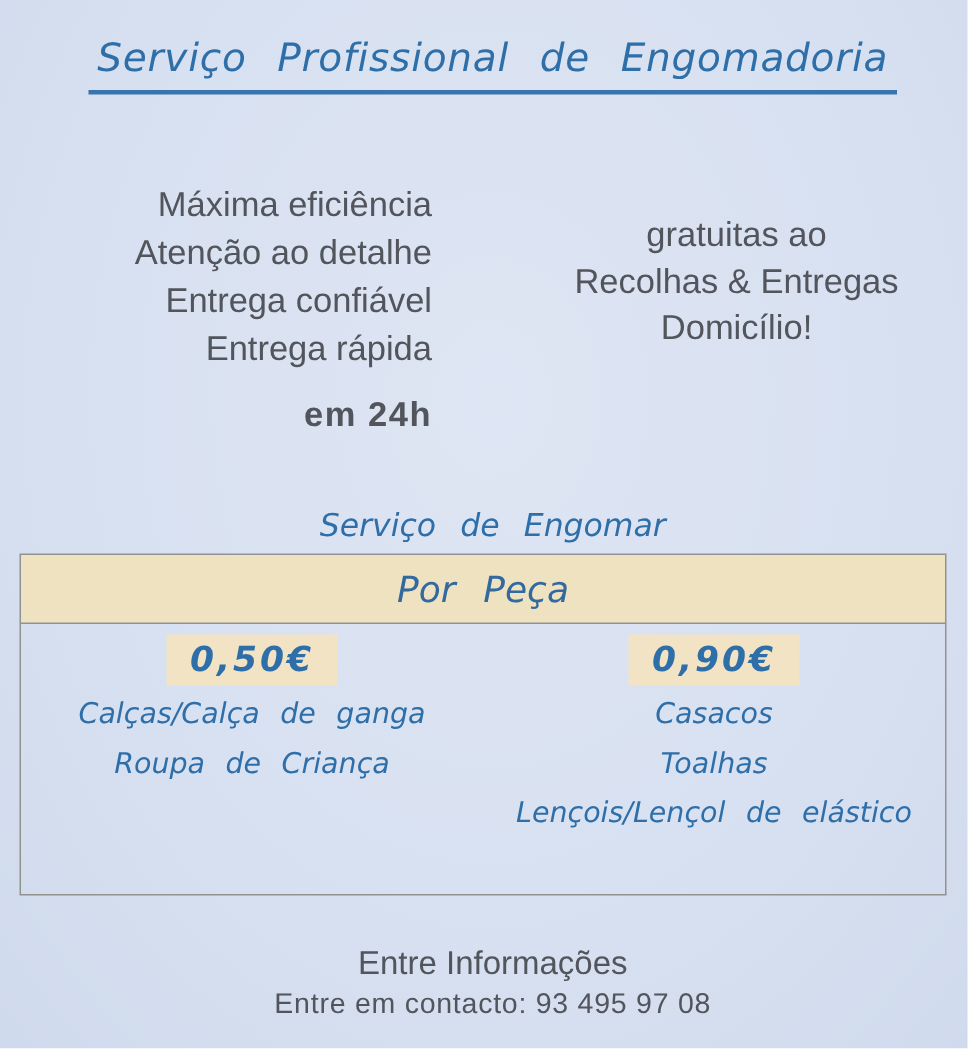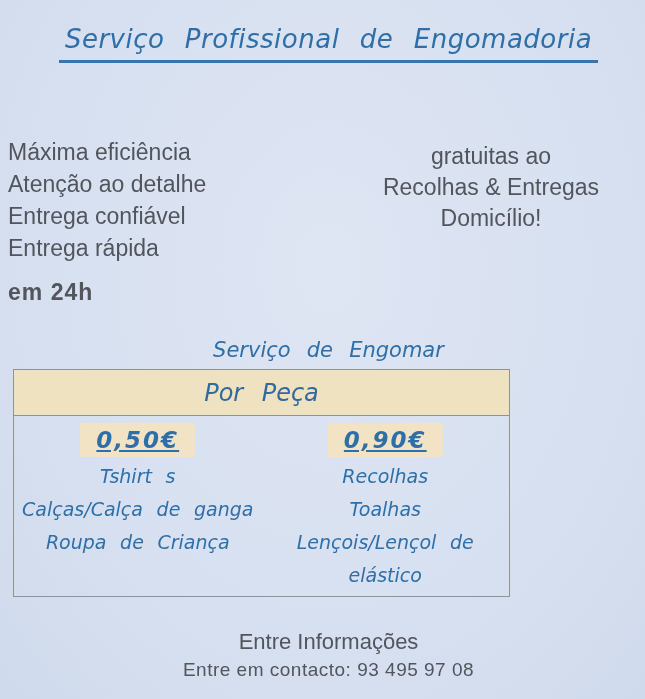--- a/index.html
+++ b/index.html
@@ -30,24 +30,24 @@
     font-size: 26px;
     letter-spacing: 0.5px;
     word-spacing: 0.45em;
     color: #2f6fa9;
     padding: 0 6px 6px 6px;
     border-bottom: 3px solid #3a74ac;
   }
   
   .features-left {
     position: absolute;
-    top: 136px;
+    top: 120px;
     left: 8px;
     width: 280px;
-    text-align: left;
+    text-align: right;
     color: #52555c;
     font-size: 23px;
     line-height: 32px;
   }
   .features-right {
     position: absolute;
     top: 141px;
     left: 355px;
     width: 272px;
     text-align: center;
@@ -71,21 +71,21 @@
     font-style: italic;
     font-size: 21px;
     word-spacing: 0.45em;
     color: #2f6fa9;
   }
   
   .price-table {
     position: absolute;
     top: 369px;
     left: 13px;
-    width: 497px;
+    width: 618px;
     height: 228px;
     border: 1px solid #92928f;
     box-sizing: border-box;
   }
   .price-table-header {
     height: 46px;
     background: #efe2c1;
     border-bottom: 1px solid #92928f;
     box-sizing: border-box;
     display: flex;
@@ -111,21 +111,20 @@
     display: inline-block;
     background: #f1e3c3;
     color: #2f6fa9;
     font-family: "DejaVu Sans", sans-serif;
     font-style: italic;
     font-weight: bold;
     font-size: 23px;
     letter-spacing: 2px;
     padding: 4px 16px;
     margin-bottom: 3px;
-    text-decoration: underline;
   }
   .price-items div {
     font-family: "DejaVu Sans", sans-serif;
     font-style: italic;
     font-size: 19px;
     word-spacing: 0.4em;
     color: #2f6fa9;
     line-height: 33px;
   }
   
@@ -172,30 +171,29 @@
 
   <div class="section-title">Serviço de Engomar</div>
 
   <div class="price-table">
     <div class="price-table-header">Por Peça</div>
     <div class="price-table-body">
 
       <div class="price-col">
         <span class="price-badge">0,50€</span>
         <div class="price-items">
-          <div>Tshirt s</div>
           <div>Calças/Calça de ganga</div>
           <div>Roupa de Criança</div>
         </div>
       </div>
 
       <div class="price-col">
         <span class="price-badge">0,90€</span>
         <div class="price-items">
-          <div>Recolhas</div>
+          <div>Casacos</div>
           <div>Toalhas</div>
           <div>Lençois/Lençol de elástico</div>
         </div>
       </div>
 
     </div>
   </div>
 
   <div class="footer">
     <div class="footer-line1">Entre Informações</div>

